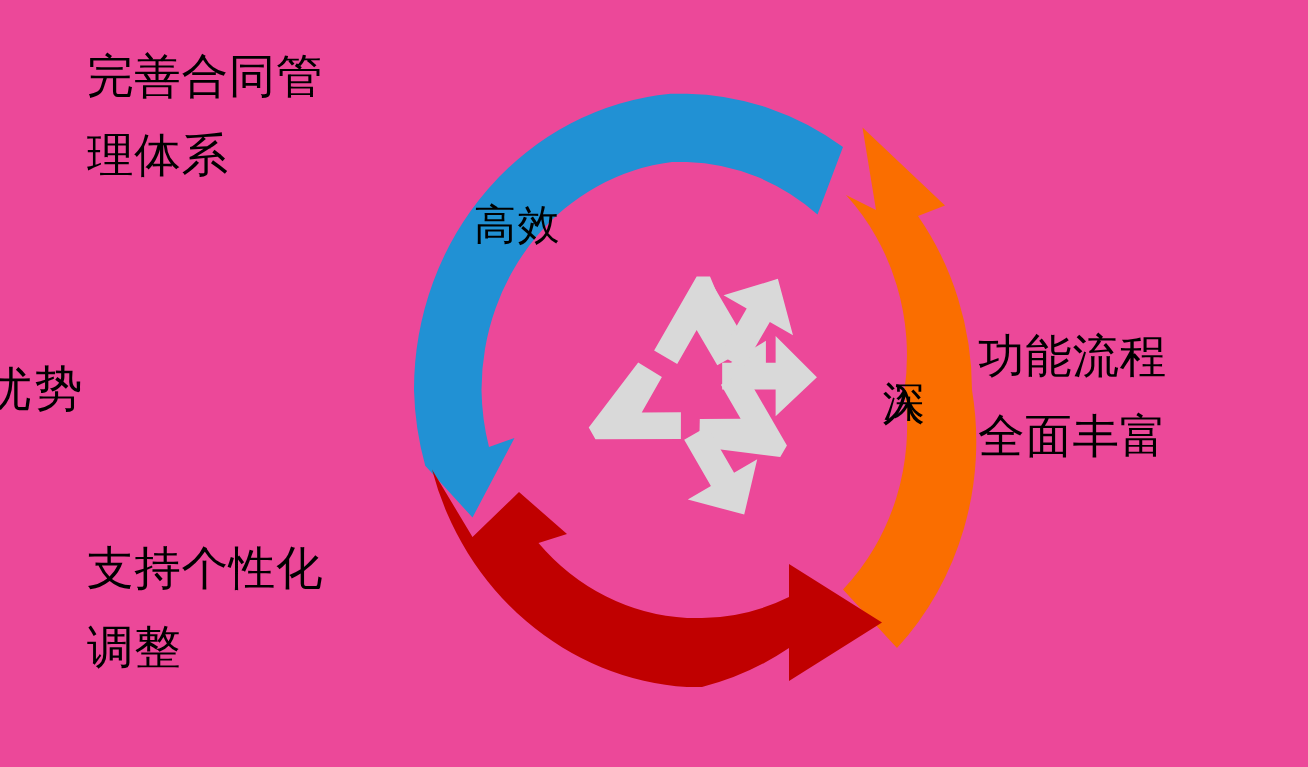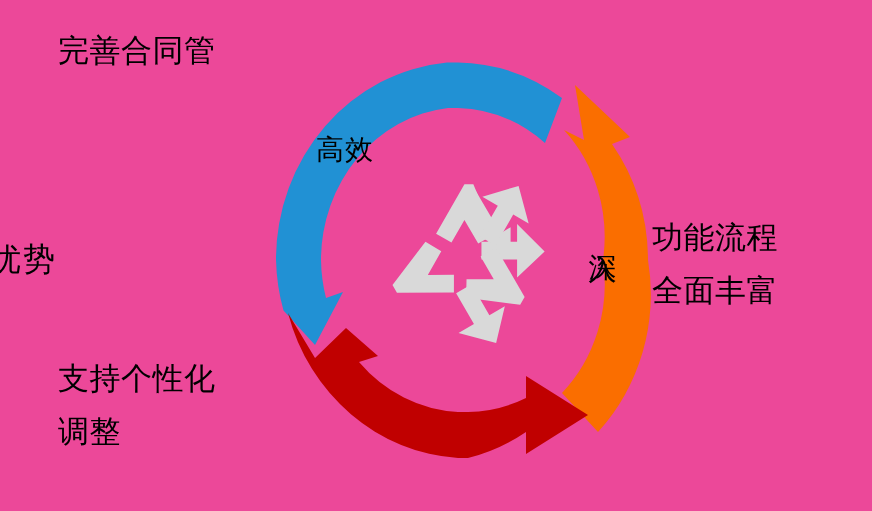--- a/index.html
+++ b/index.html
@@ -79,20 +79,21 @@
   }
   #center-text-inner { position: relative; left: -413px; }
 </style>
 </head>
 <body>
 
 <div id="stage">
 
   <div class="callout" id="callout-top-left">
     <span class="cline">完善合同管</span>
+    <span class="cline">理体系</span>
   </div>
 
   <div class="callout" id="callout-right">
     <span class="cline">功能流程</span>
     <span class="cline">全面丰富</span>
   </div>
 
   <div class="callout" id="callout-bottom-left">
     <span class="cline">支持个性化</span>
     <span class="cline">调整</span>

